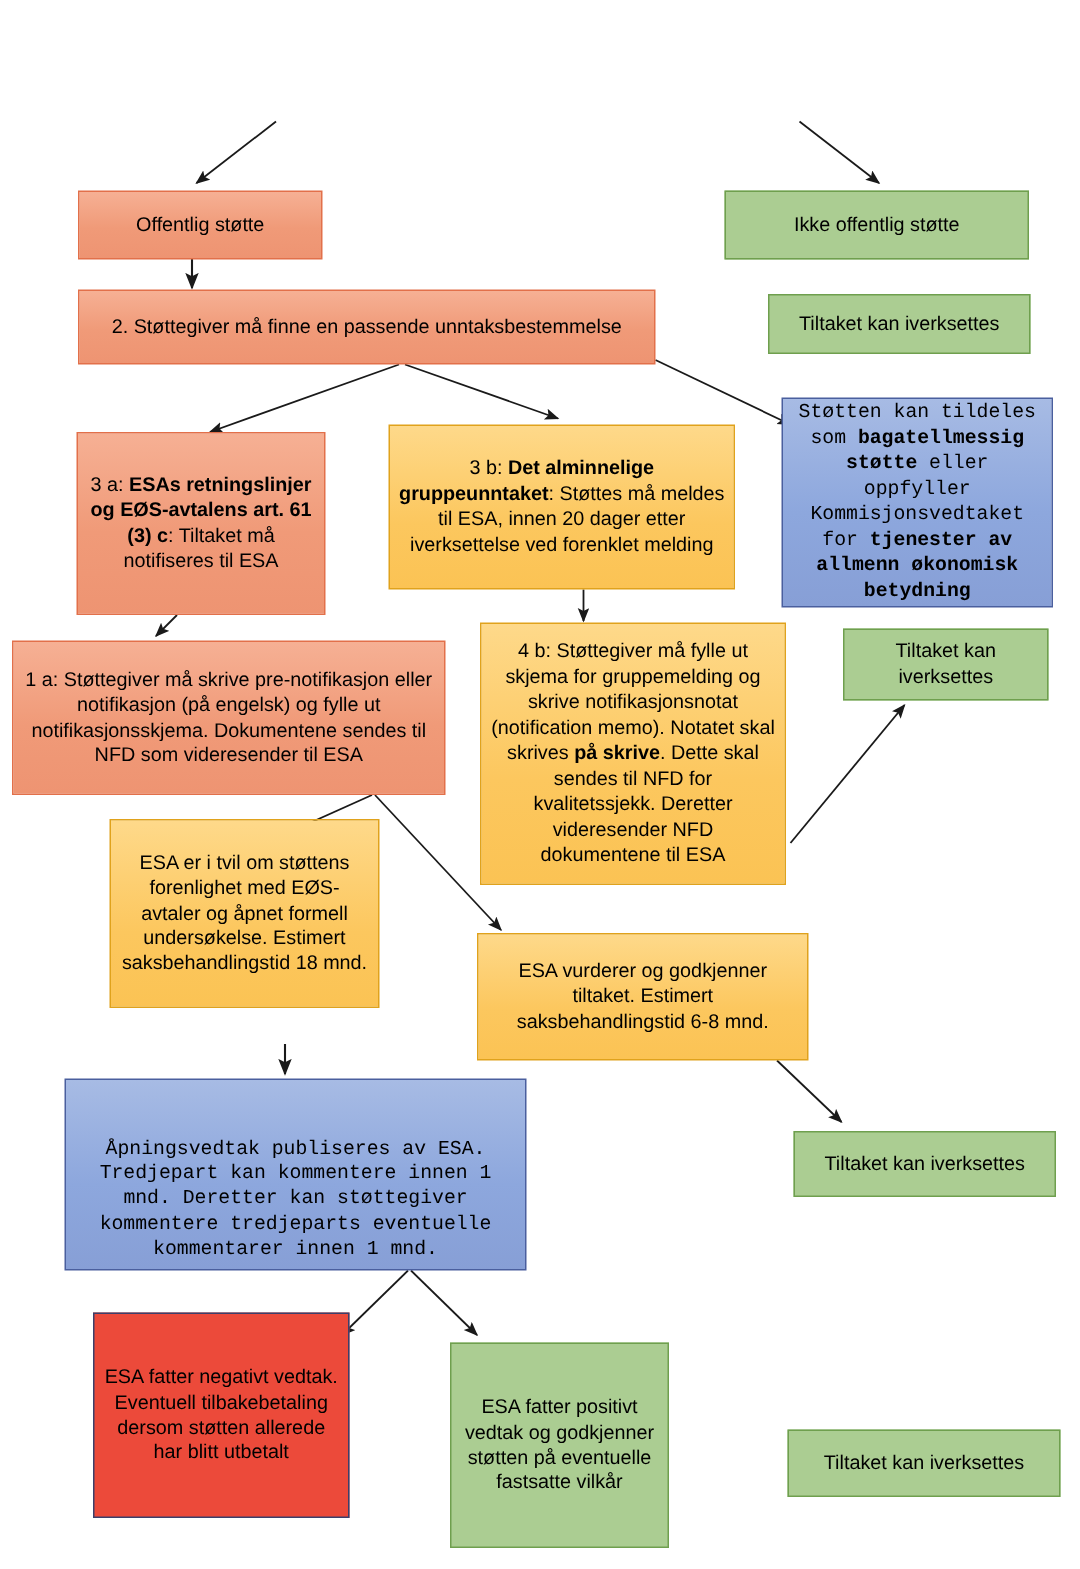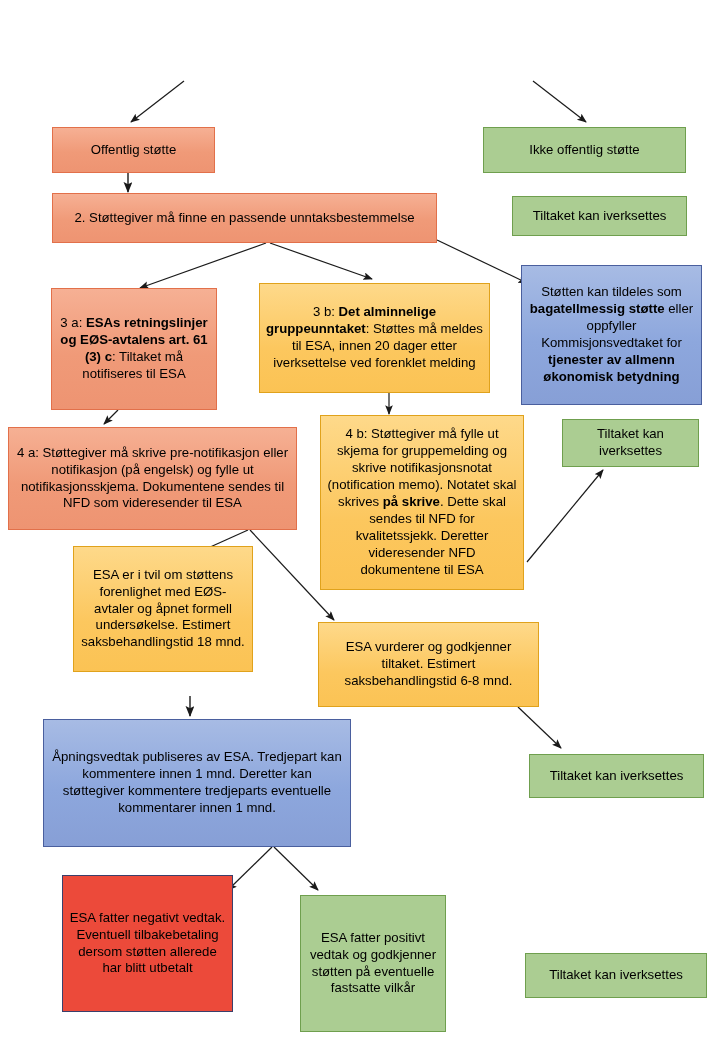--- a/index.html
+++ b/index.html
@@ -49,20 +49,21 @@
     background: linear-gradient(to bottom, #fed98a 0%, #fcc75e 60%, #fbc354 100%);
     border: 1px solid #e0a21c;
   }
   .n-green {
     background: #abcd92;
     border: 1px solid #6f9f4e;
   }
   .n-blue {
     background: linear-gradient(to bottom, #a7bbe4 0%, #8da7dd 55%, #879fd6 100%);
     border: 1px solid #4a5f9e;
+    font-family: Liberation Mono, monospace;
   }
   .n-red {
     background: #ec4a3a;
     border: 1px solid #3b3f6b;
   }
   b { font-weight: bold; }
 </style>
 </head>
 <body>
 
@@ -129,40 +130,40 @@
 
   <div class="node n-yellow" style="left:259px; top:283px; width:231px; height:110px;">
     <span class="txt">3 b: <b>Det alminnelige gruppeunntaket</b>: Støttes må meldes til ESA, innen 20 dager etter iverksettelse ved forenklet melding</span>
   </div>
 
   <div class="node n-blue" style="left:521px; top:265px; width:181px; height:140px;">
     <span class="txt">Støtten kan tildeles som <b>bagatellmessig støtte</b> eller oppfyller Kommisjonsvedtaket for <b>tjenester av allmenn økonomisk betydning</b></span>
   </div>
 
   <div class="node n-orange" style="left:8px; top:427px; width:289px; height:103px;">
-    <span class="txt">4 a: Støttegiver må skrive pre-notifikasjon eller notifikasjon (på engelsk) og fylle ut notifikasjonsskjema. Dokumentene sendes til NFD som videresender til ESA</span>
+    <span class="txt">1 a: Støttegiver må skrive pre-notifikasjon eller notifikasjon (på engelsk) og fylle ut notifikasjonsskjema. Dokumentene sendes til NFD som videresender til ESA</span>
   </div>
 
   <div class="node n-yellow" style="left:320px; top:415px; width:204px; height:175px;">
     <span class="txt">4 b: Støttegiver må fylle ut skjema for gruppemelding og skrive notifikasjonsnotat (notification memo). Notatet skal skrives <b>på skrive</b>. Dette skal sendes til NFD for kvalitetssjekk. Deretter videresender NFD dokumentene til ESA</span>
   </div>
 
   <div class="node n-green" style="left:562px; top:419px; width:137px; height:48px;">
     <span class="txt">Tiltaket kan iverksettes</span>
   </div>
 
   <div class="node n-yellow" style="left:73px; top:546px; width:180px; height:126px;">
     <span class="txt">ESA er i tvil om støttens forenlighet med EØS-avtaler og åpnet formell undersøkelse. Estimert saksbehandlingstid 18 mnd.</span>
   </div>
 
   <div class="node n-yellow" style="left:318px; top:622px; width:221px; height:85px;">
     <span class="txt">ESA vurderer og godkjenner tiltaket. Estimert saksbehandlingstid 6-8 mnd.</span>
   </div>
 
-  <div class="node n-blue" style="left:43px; top:719px; width:308px; height:128px;">
+  <div class="node n-blue" style="left:43px; top:719px; width:308px; height:128px;align-items:flex-end;">
     <span class="txt">Åpningsvedtak publiseres av ESA. Tredjepart kan kommentere innen 1 mnd. Deretter kan støttegiver kommentere tredjeparts eventuelle kommentarer innen 1 mnd.</span>
   </div>
 
   <div class="node n-green" style="left:529px; top:754px; width:175px; height:44px;">
     <span class="txt">Tiltaket kan iverksettes</span>
   </div>
 
   <div class="node n-red" style="left:62px; top:875px; width:171px; height:137px;">
     <span class="txt">ESA fatter negativt vedtak. Eventuell tilbakebetaling dersom støtten allerede har blitt utbetalt</span>
   </div>

